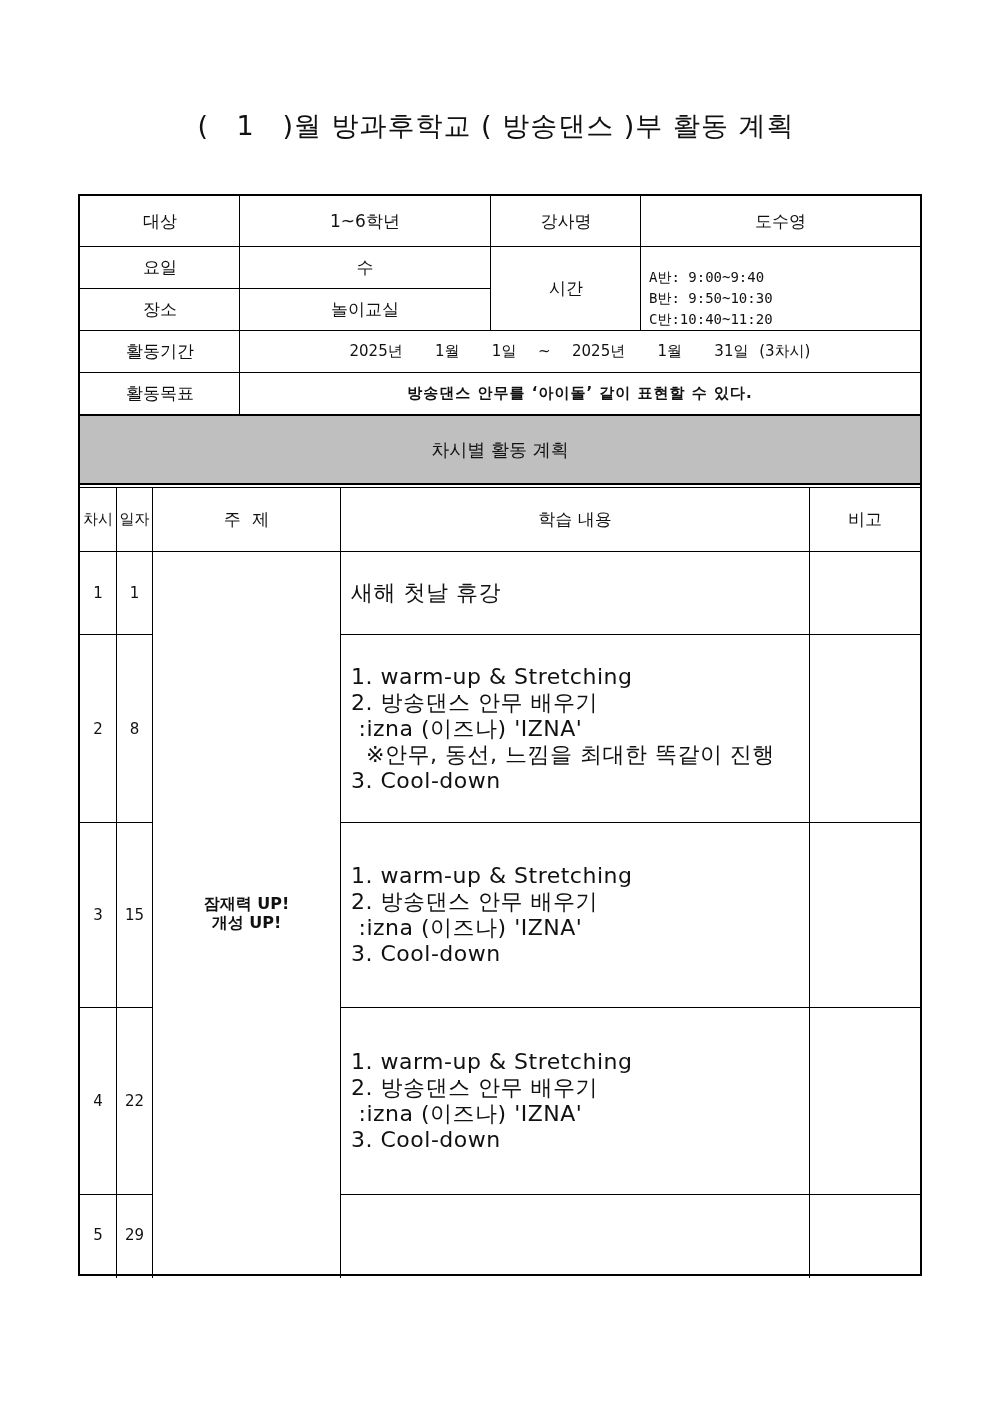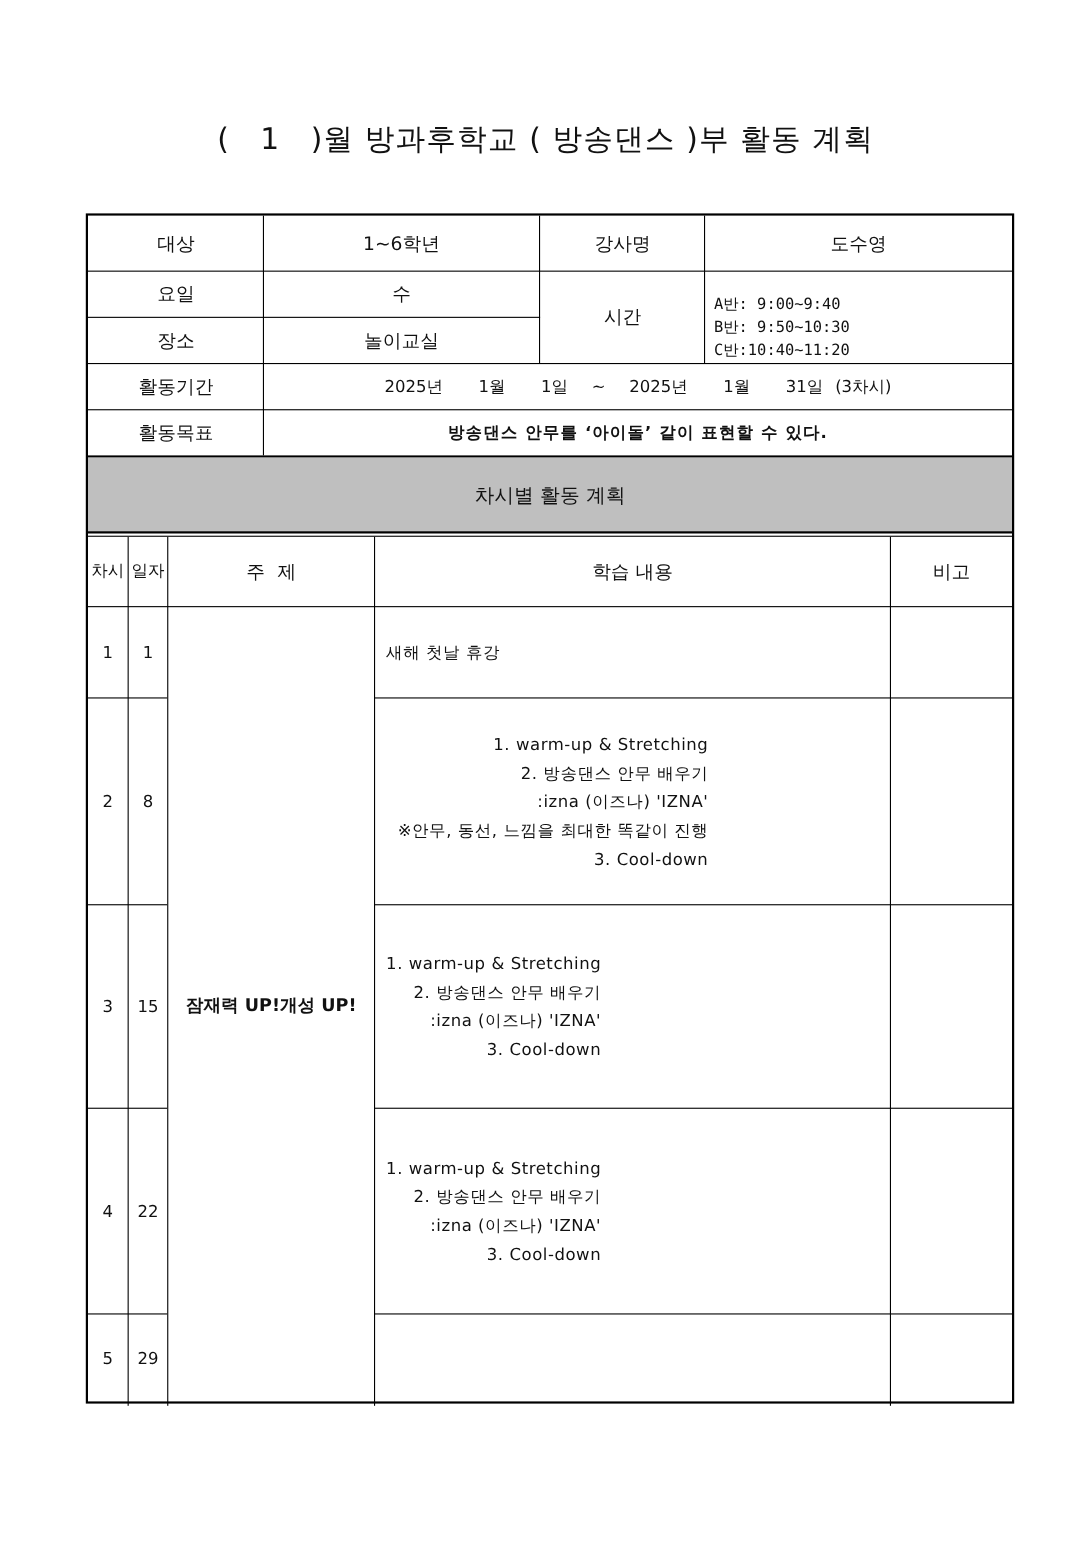--- a/index.html
+++ b/index.html
@@ -7,24 +7,24 @@
   .title { position: absolute; top: 108px; left: 0; width: 992px; text-align: center; font-size: 27px; letter-spacing: 1px; font-family: "DejaVu Sans", sans-serif; }
   .title .gap { display: inline-block; width: 18px; }
   .sheet { position: absolute; left: 78px; top: 194px; width: 844px; height: 1082px; border: 2.5px solid #000; box-sizing: border-box; }
   .cell { position: absolute; box-sizing: border-box; display: flex; align-items: center; justify-content: center; text-align: center; font-size: 17px; }
   .hl { position: absolute; height: 1px; background: #000; }
   .vl { position: absolute; width: 1px; background: #000; }
   .gray { position: absolute; left: 0; background: #bfbfbf; }
   .times { flex-direction: column; align-items: flex-start; justify-content: flex-end; font-family: "DejaVu Sans Mono", "Liberation Mono", monospace; font-size: 14px; line-height: 21px; padding-left: 8px; }
   .goal { font-weight: bold; font-size: 15px; letter-spacing: 1px; }
   .period { font-size: 15px; word-spacing: 6px; }
-  .content { align-items: center; justify-content: flex-start; text-align: right; padding-left: 10px; font-size: 15px; line-height: 26px; letter-spacing: 0.5px; }
+  .content { align-items: center; justify-content: flex-start; text-align: left; padding-left: 10px; font-size: 22px; line-height: 26px; letter-spacing: 0.5px; }
   .content .lines { display: flex; flex-direction: column; }
   .content .line { white-space: pre; }
-  .theme { font-weight: bold; font-size: 16px; line-height: 19px; flex-direction: row; }
+  .theme { font-weight: bold; font-size: 16px; line-height: 19px; flex-direction: column; }
   .small { font-size: 15px; }
 </style>
 </head>
 <body>
 
 <div class="title">
   <span>(</span><span class="gap"></span>
   <span>1</span><span class="gap"></span>
   <span>)월 방과후학교 (</span>
   <span>방송댄스</span>

